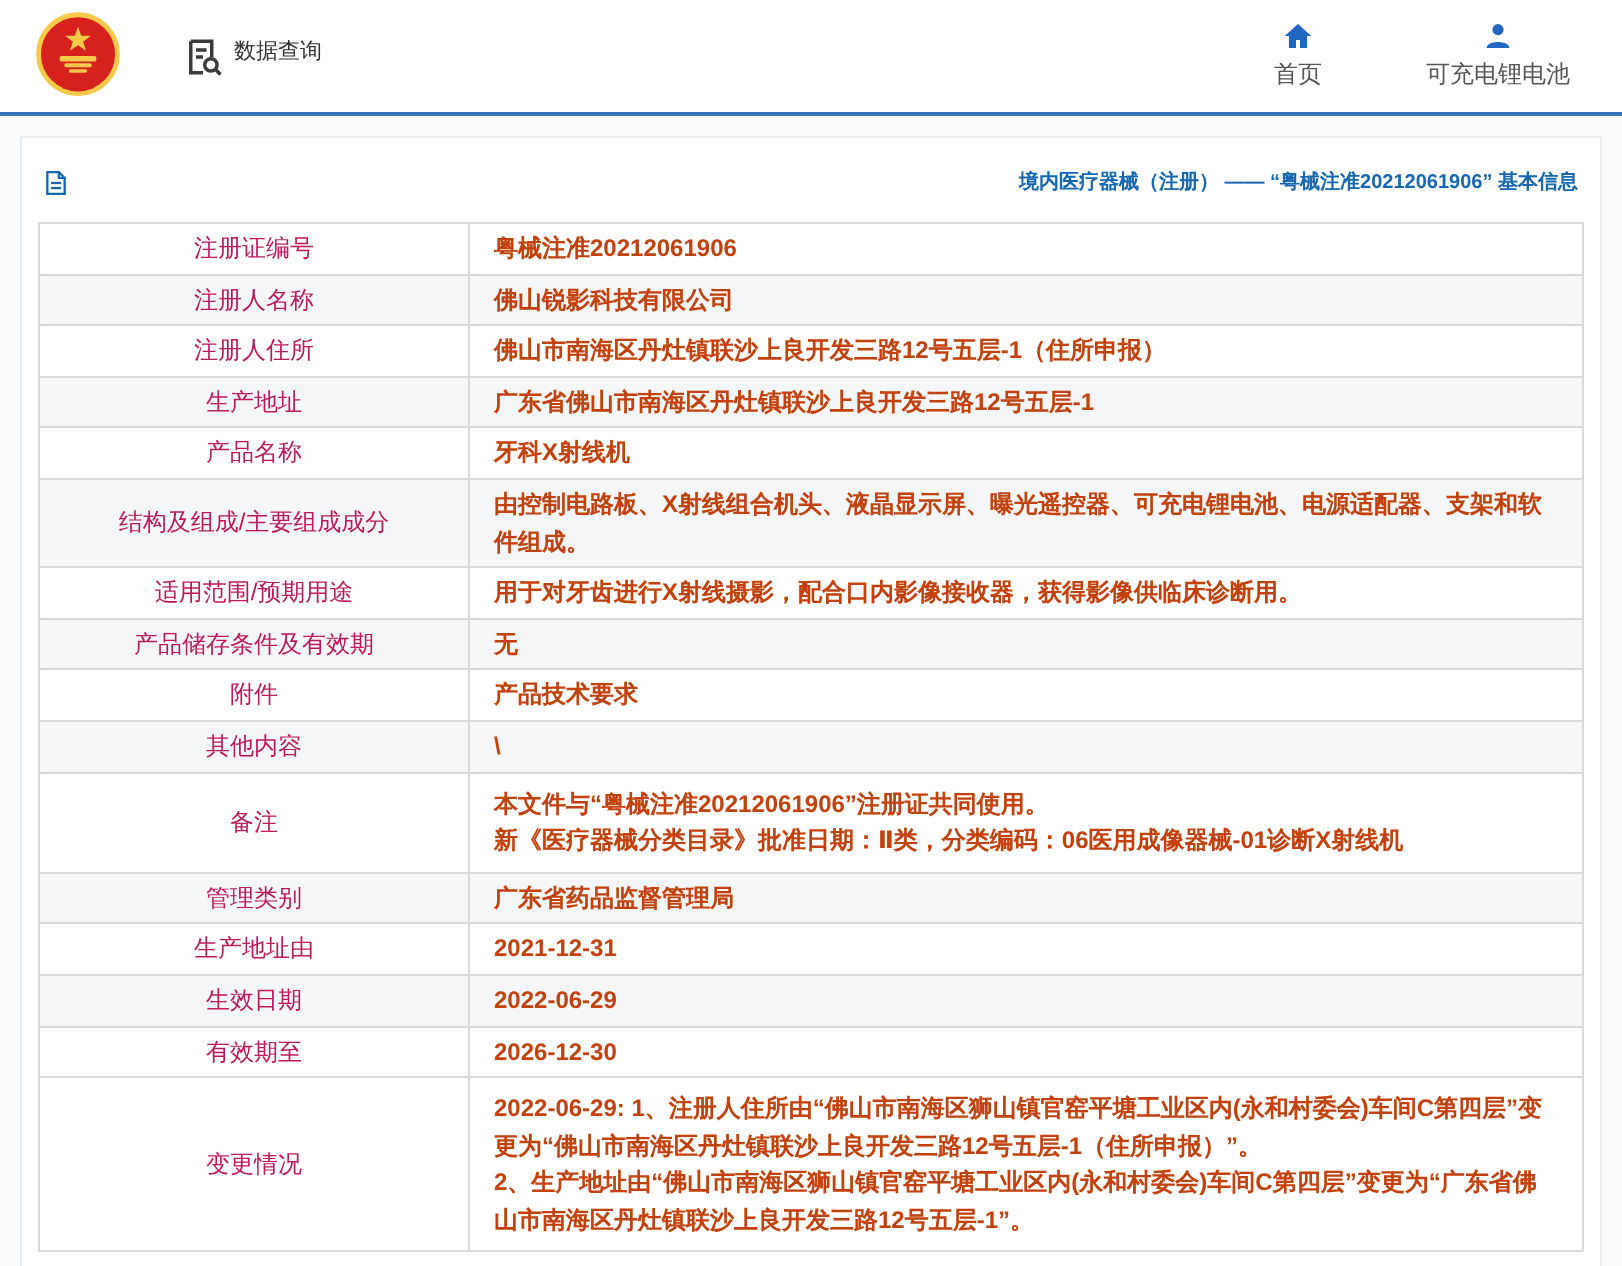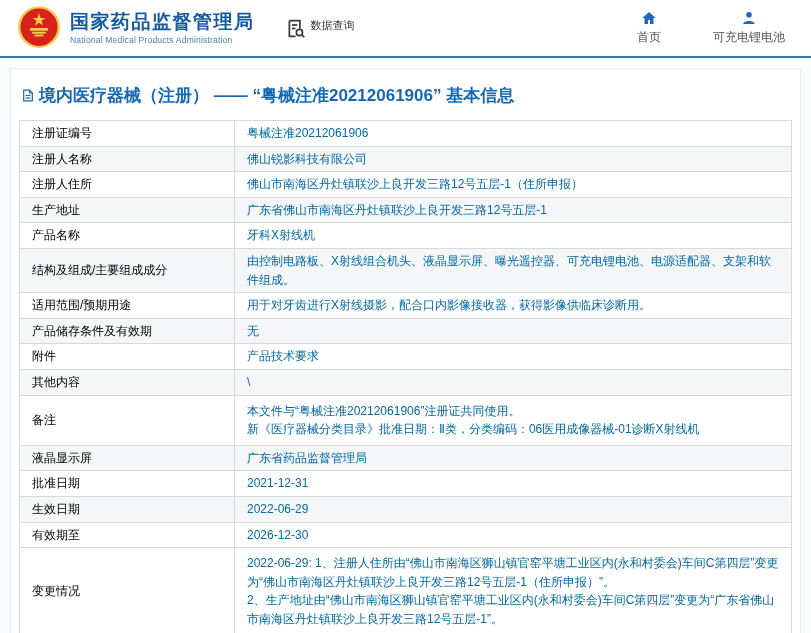--- a/index.html
+++ b/index.html
@@ -40,59 +40,56 @@
   
   .panel {
     margin:10px 10px 0;
     background:#ffffff;
     border:1px solid #ececec;
     padding:9px 8px 14px;
     min-height:553px;
   }
   .page-title {
     display:flex; align-items:center; gap:5px;
-    color:#1667b1; font-size:17px; font-weight:bold;
+    color:#1667b1; font-size:10px; font-weight:bold;
     padding:6px 3px 13px;
+    justify-content:space-between;
   }
   .page-title svg { flex:0 0 auto; }
 
   
   table.info { width:100%; border-collapse:collapse; font-size:12px; table-layout:fixed; }
   table.info td {
     border:1px solid #d9d9d9;
     padding:3px 12px;
     height:24px;
     line-height:1.55;
     vertical-align:middle;
   }
   td.label-cell {
-    width:215px; text-align:left; color:#000000;
-  }
-  td.value-cell { color:#0369a1; white-space:pre-line; word-break:break-all; }
+    width:215px; text-align:center; color:#be185d;
+  }
+  td.value-cell { color:#c2410c; white-space:pre-line; word-break:break-all;font-weight:bold; }
   tr.shaded { background:#f5f6f7; }
   tr.tall td { padding-top:6px; padding-bottom:6px; }
 </style>
 </head>
 <body>
 
 <div class="site-header">
   <div class="logo">
     <svg class="emblem" viewBox="0 0 48 48">
       <circle cx="24" cy="23" r="21.5" fill="#d6211f"></circle>
       <circle cx="24" cy="23" r="21.5" fill="none" stroke="#f7c948" stroke-width="2.6"></circle>
       <polygon fill="#f7c948" points="24,8 25.8,13 31,13 26.8,16.2 28.4,21.2 24,18.2 19.6,21.2 21.2,16.2 17,13 22.2,13"></polygon>
       <rect x="14" y="24" width="20" height="3" rx="1" fill="#f7c948"></rect>
       <rect x="16.5" y="28" width="15" height="2.2" rx="1" fill="#f7c948"></rect>
       <rect x="19" y="31.2" width="10" height="2" rx="1" fill="#f7c948"></rect>
       <path d="M14 38 q10 4 20 0 l-1.6 3.6 q-8.4 3.4 -16.8 0 z" fill="#d6211f"></path>
     </svg>
-    <div class="agency-text">
-      <span class="agency-zh">国家药品监督管理局</span>
-      <span class="agency-en">National Medical Products Administration</span>
-    </div>
   </div>
 
   <div class="data-query">
     <svg width="21" height="21" viewBox="0 0 24 24" fill="none" stroke="#3a3a3a" stroke-width="2">
       <path d="M5 3 h12 v9"></path>
       <path d="M5 3 v18 h7"></path>
       <line x1="8" y1="8" x2="14" y2="8"></line>
       <line x1="8" y1="12" x2="12" y2="12"></line>
       <circle cx="16.5" cy="16.5" r="3.5"></circle>
       <line x1="19" y1="19" x2="22" y2="22"></line>
@@ -169,25 +166,25 @@
         <tr class="shaded">
           <td class="label-cell">其他内容</td>
           <td class="value-cell">\</td>
         </tr>
         <tr class="tall">
           <td class="label-cell">备注</td>
           <td class="value-cell">本文件与“粤械注准20212061906”注册证共同使用。
 新《医疗器械分类目录》批准日期：Ⅱ类，分类编码：06医用成像器械-01诊断X射线机</td>
         </tr>
         <tr class="shaded">
-          <td class="label-cell">液晶显示屏</td>
+          <td class="label-cell">管理类别</td>
           <td class="value-cell">广东省药品监督管理局</td>
         </tr>
         <tr>
-          <td class="label-cell">批准日期</td>
+          <td class="label-cell">生产地址由</td>
           <td class="value-cell">2021-12-31</td>
         </tr>
         <tr class="shaded">
           <td class="label-cell">生效日期</td>
           <td class="value-cell">2022-06-29</td>
         </tr>
         <tr>
           <td class="label-cell">有效期至</td>
           <td class="value-cell">2026-12-30</td>
         </tr>

